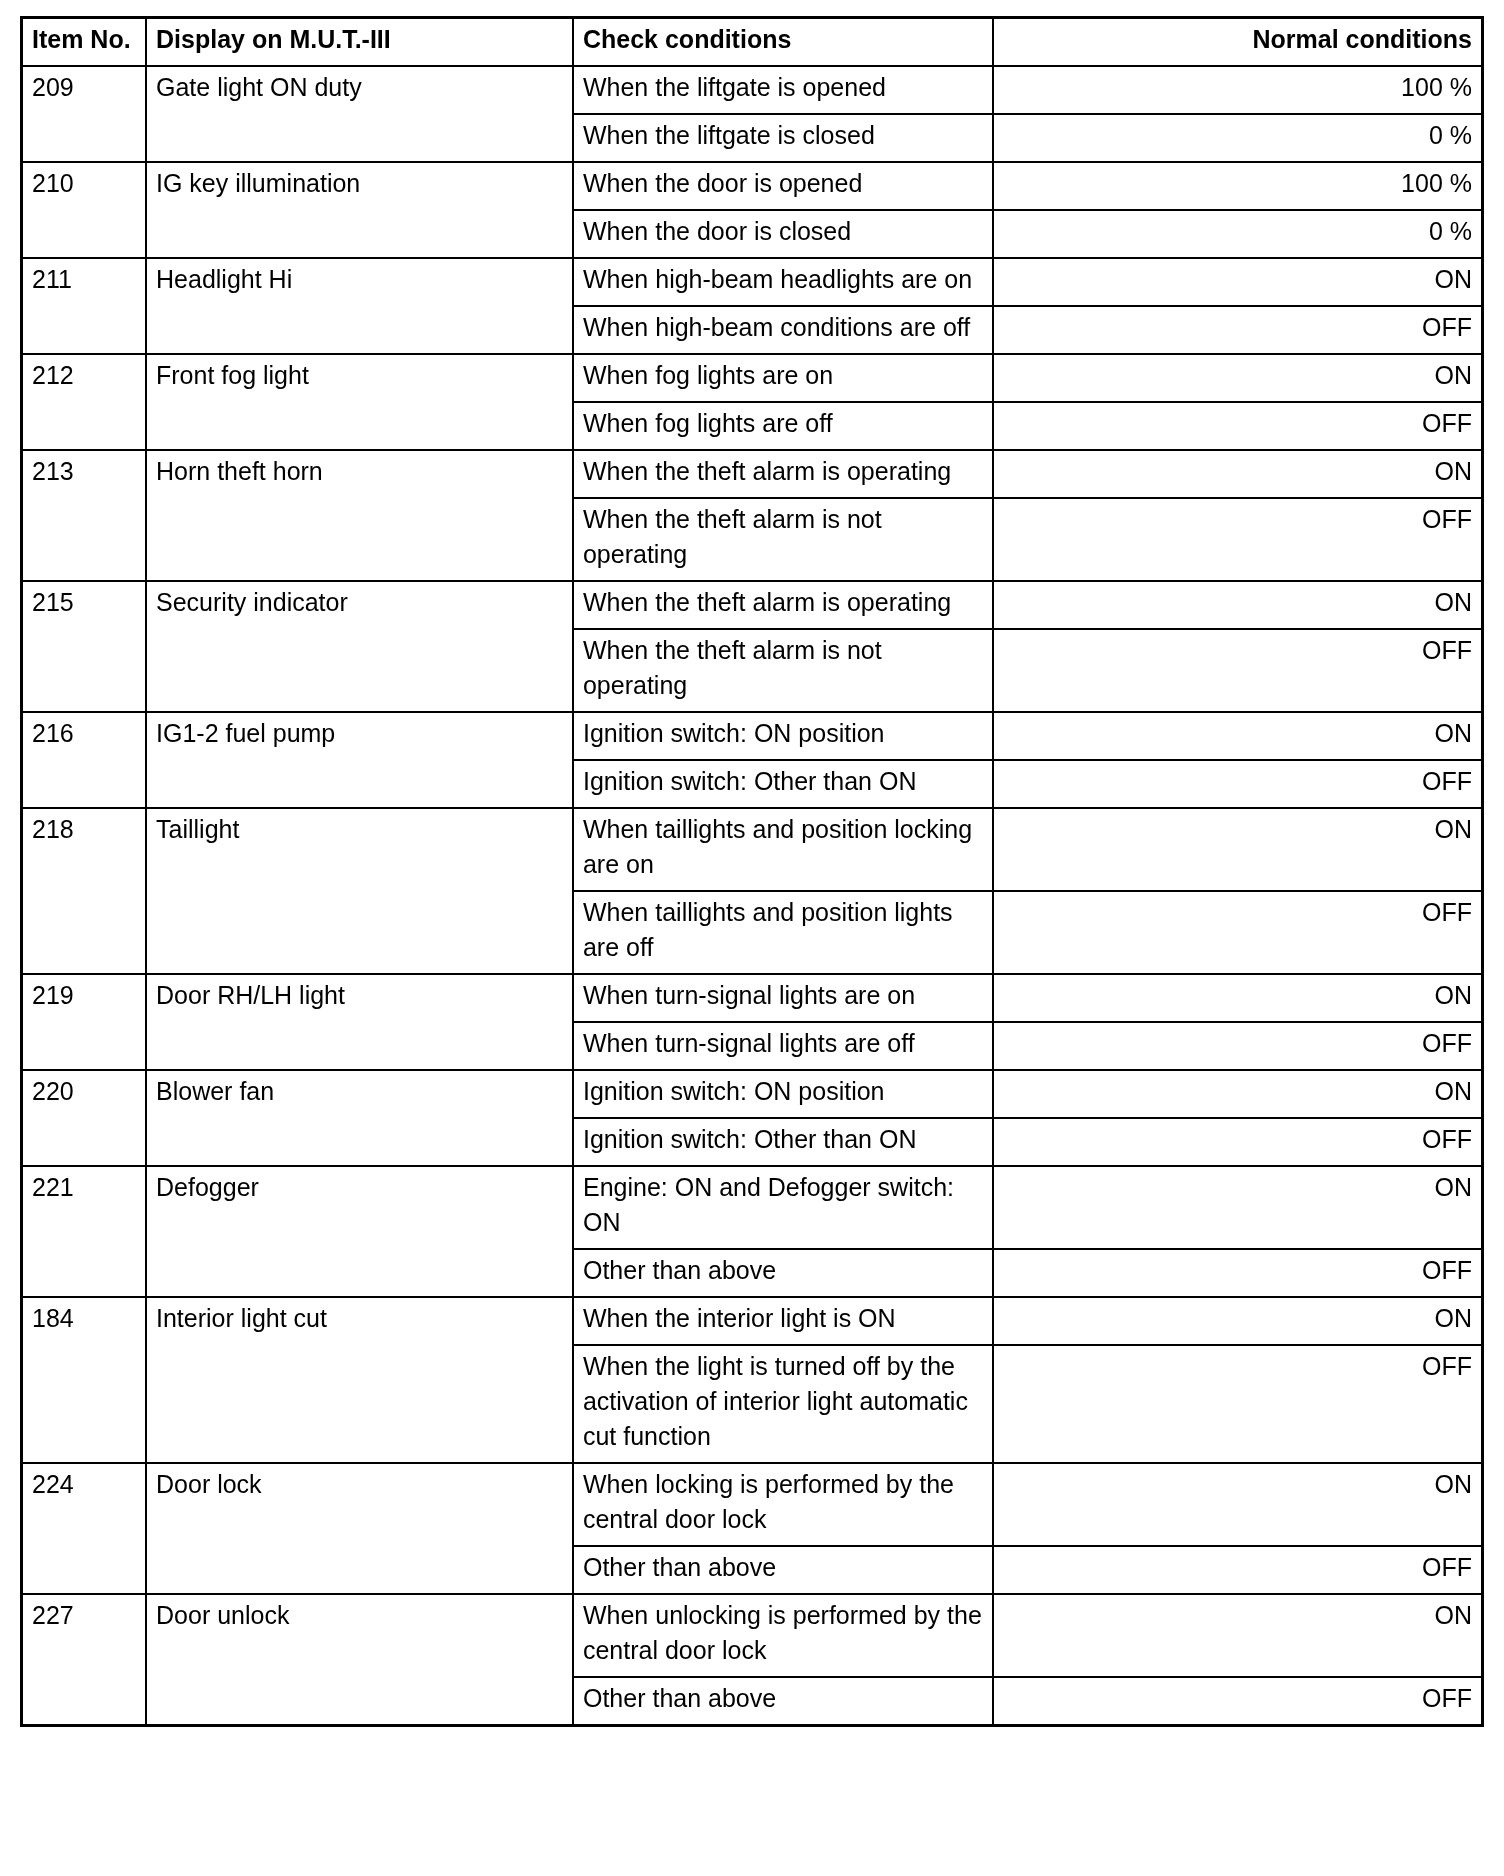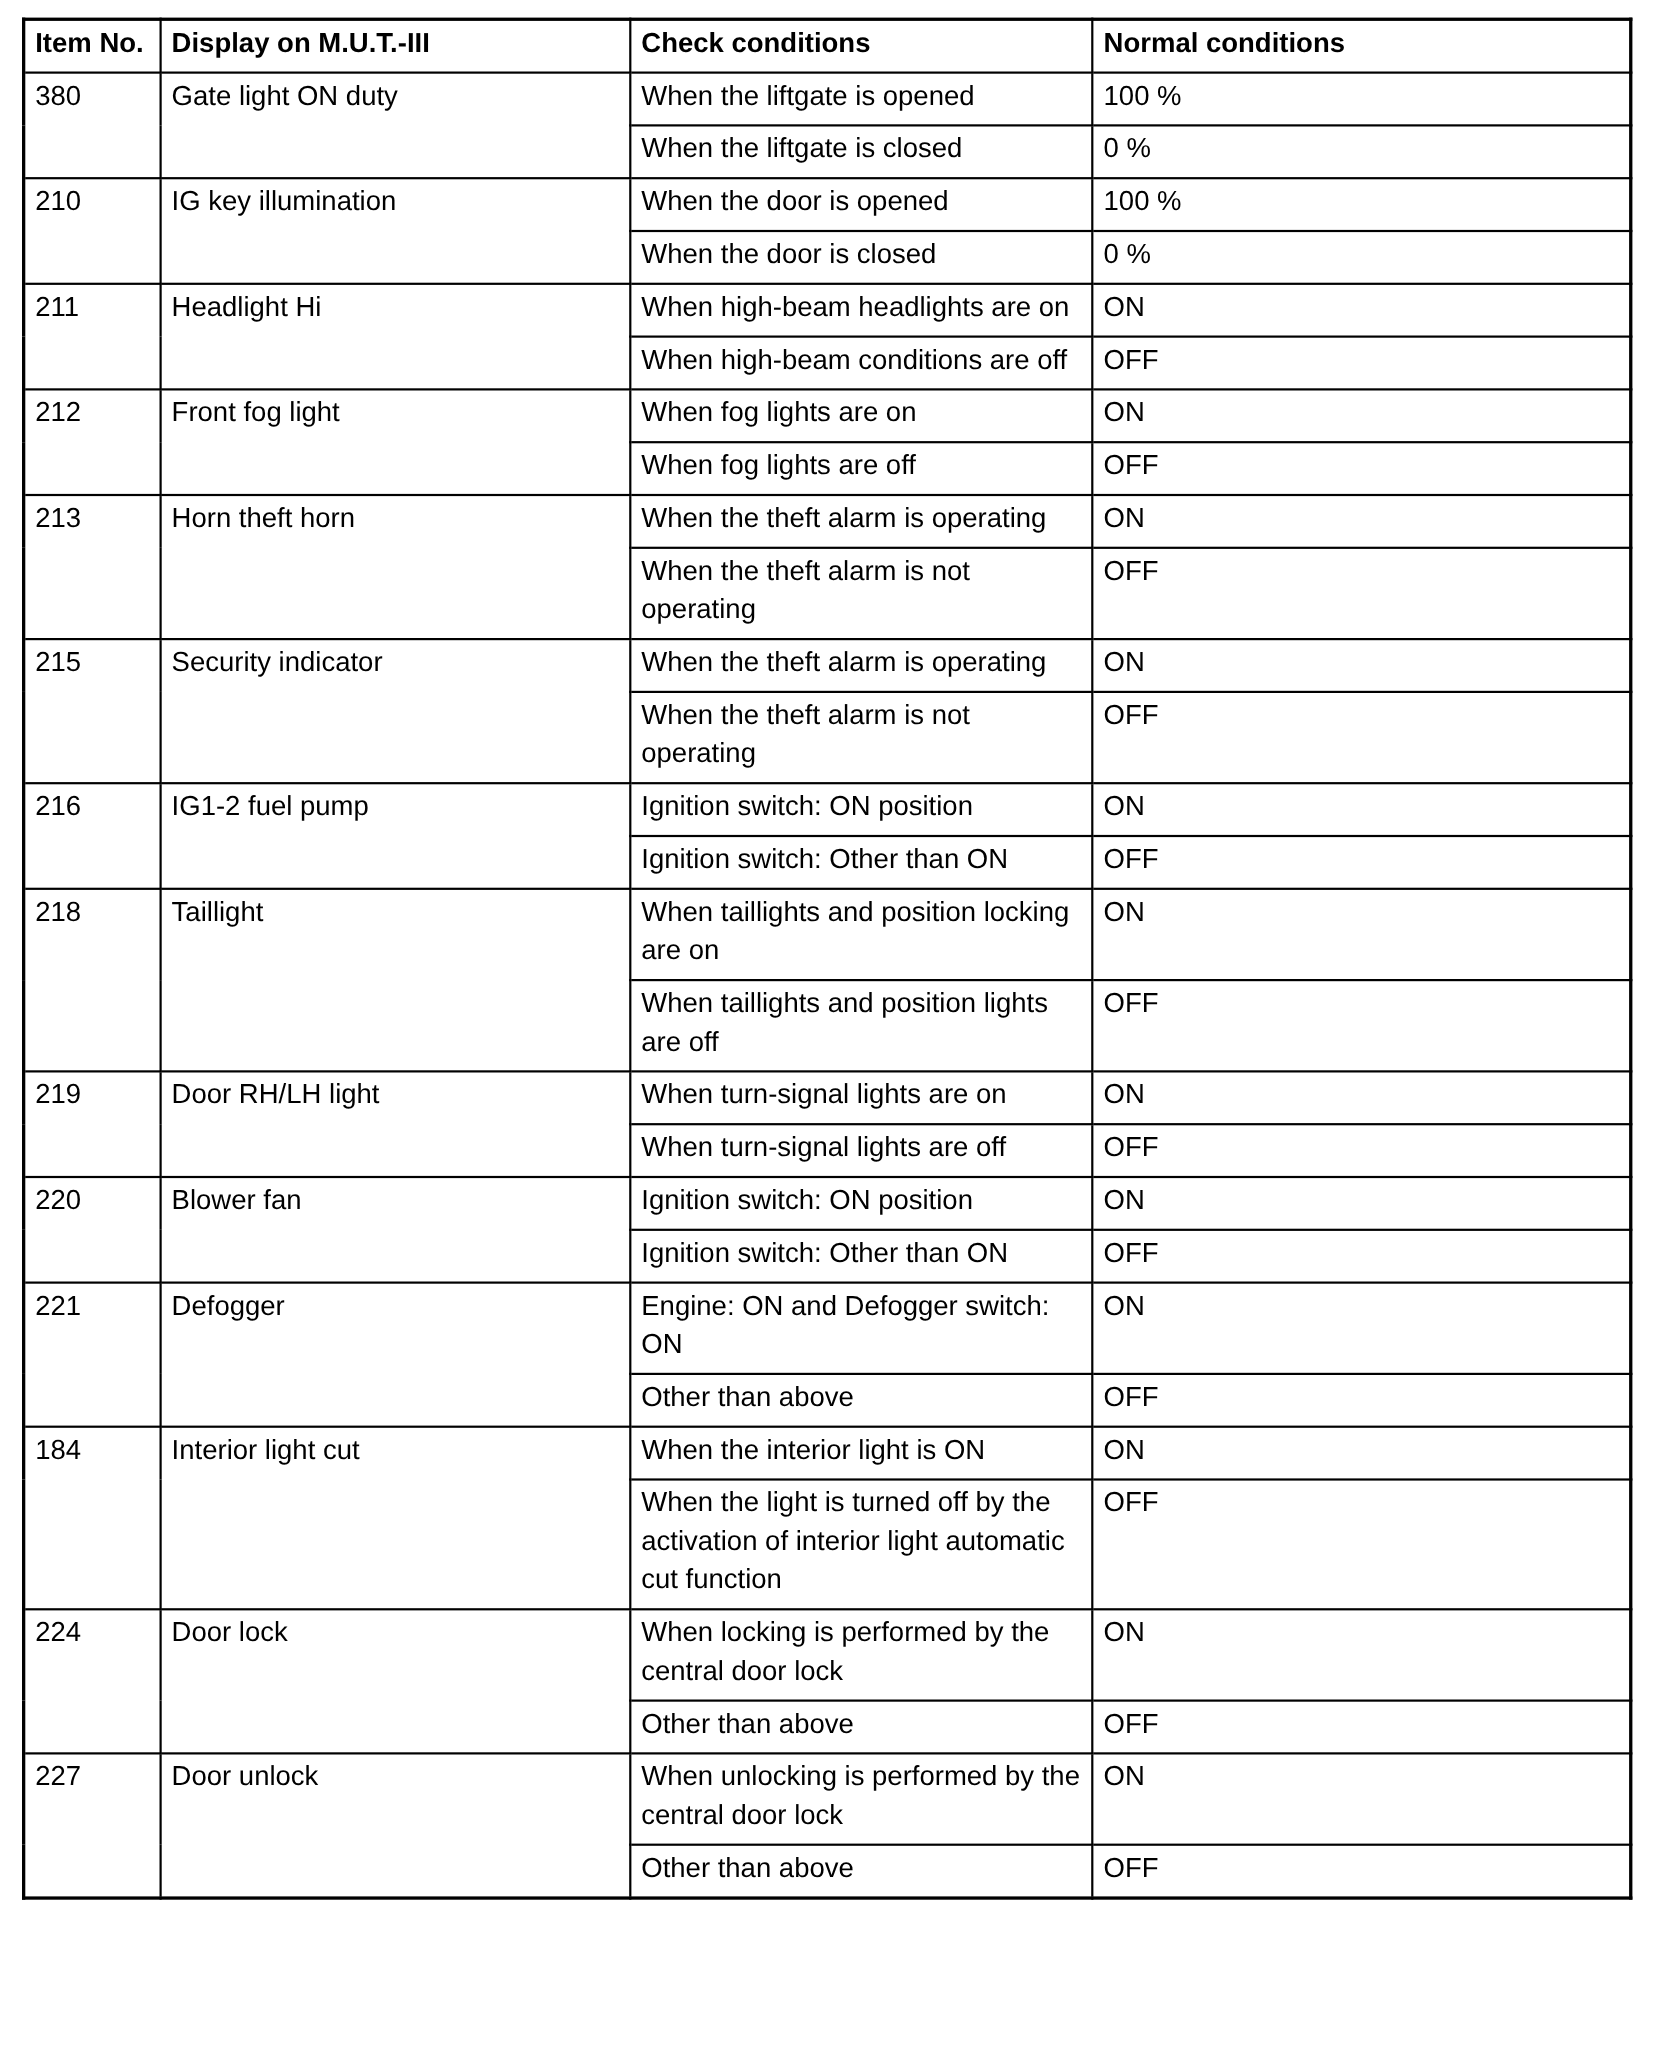--- a/index.html
+++ b/index.html
@@ -33,38 +33,38 @@
   }
   th {
     font-weight: 700;
   }
   td {
     font-weight: 400;
   }
   .col-item    { width: 112px; }
   .col-display { width: 384px; }
   .col-check   { width: 378px; margin-left: 16px; }
-  .col-normal  { width: 440px; }
+  .col-normal  { width: 440px; text-align: right; }
 </style>
 </head>
 <body>
 
 <div class="page">
   <table class="data-table">
     <thead>
       <tr>
         <th class="col-item">Item No.</th>
         <th class="col-display">Display on M.U.T.-III</th>
         <th class="col-check">Check conditions</th>
         <th class="col-normal">Normal conditions</th>
       </tr>
     </thead>
     <tbody id="table-body">
         <tr>
-          <td class="col-item" rowspan="2">380</td>
+          <td class="col-item" rowspan="2">209</td>
           <td class="col-display" rowspan="2">Gate light ON duty</td>
           <td class="col-check">When the liftgate is opened</td>
           <td class="col-normal">100 %</td>
         </tr>
         <tr>
           <td class="col-check">When the liftgate is closed</td>
           <td class="col-normal">0 %</td>
         </tr>
         <tr>
           <td class="col-item" rowspan="2">210</td>

